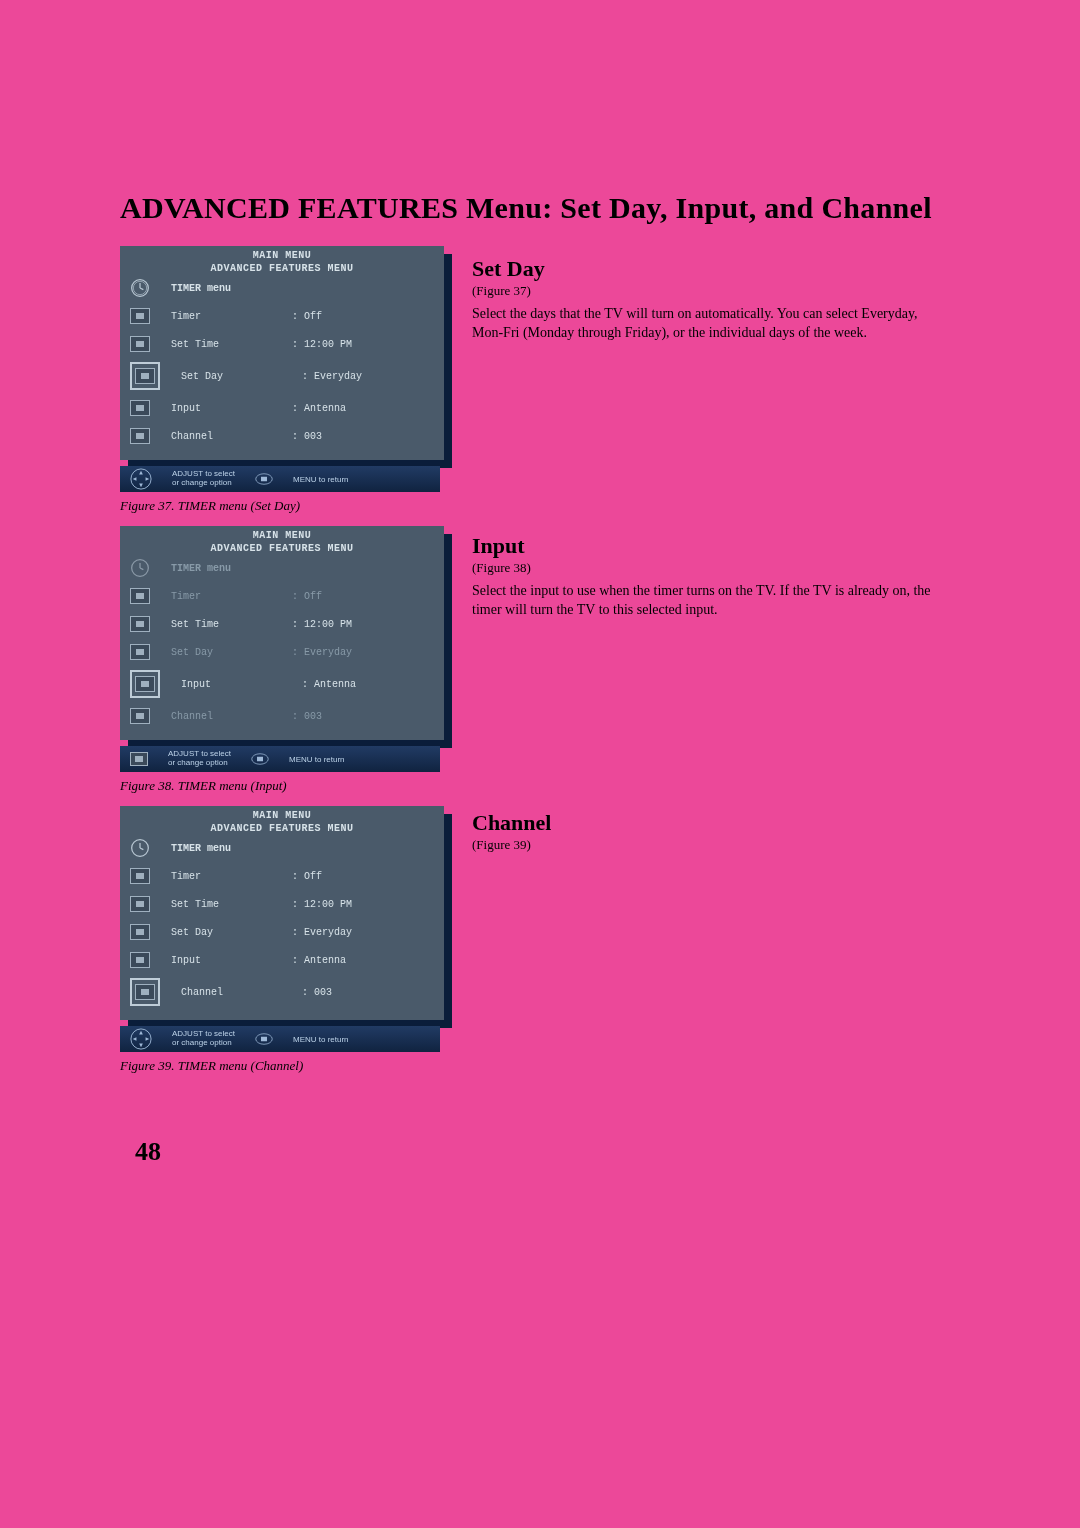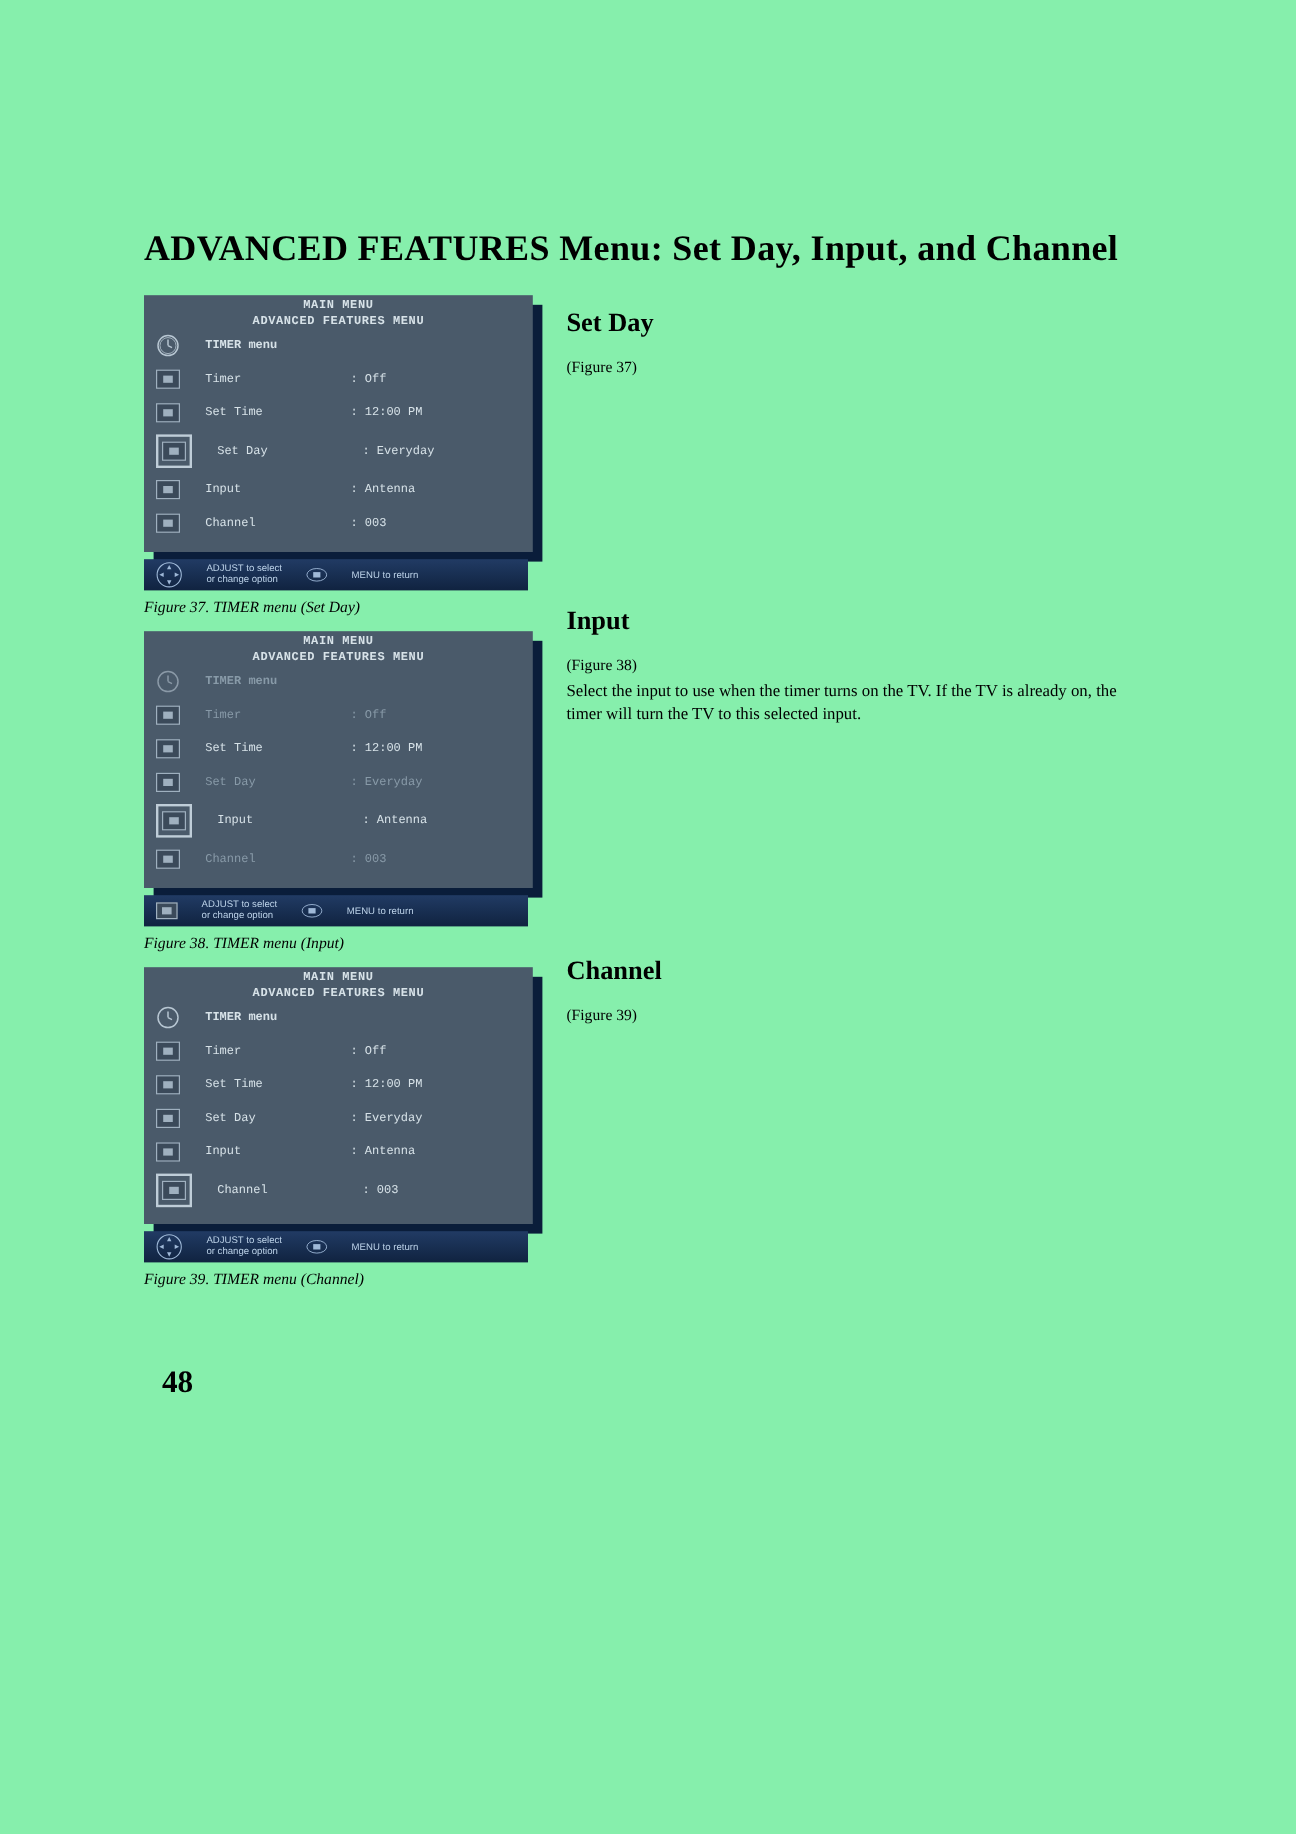--- a/index.html
+++ b/index.html
@@ -7,21 +7,21 @@
     padding: 0;
     background: #fff;
     font-family: Georgia, "Times New Roman", serif;
     color: #000;
     width: 1080px;
   }
   .page {
     position: relative;
     width: 1080px;
     height: 1528px;
-    background: #86efac;
+    background: #ec4899;
   }
   .content {
     position: absolute;
     left: 120px;
     top: 190px;
     width: 840px;
   }
   h1.page-title {
     font-family: "Adobe Caslon Pro", Georgia, serif;
     font-weight: 600;
@@ -147,21 +147,21 @@
   }
   .section-head {
     font-family: Georgia, serif;
     font-weight: 700;
     font-size: 22px;
     margin: 0;
   }
   .section-ref {
     font-family: Georgia, serif;
     font-size: 13px;
-    margin: 16px 0 6px 0;
+    margin: 1px 0 6px 0;
   }
   .section-body {
     font-family: Georgia, serif;
     font-size: 14px;
     line-height: 1.35;
     margin: 0;
   }
   .right-block { margin-bottom: 180px; }
   .page-num {
     position: absolute;
@@ -419,20 +419,21 @@
           <span>MENU to return</span>
         </div>
         <div class="caption">Figure 39.  TIMER menu (Channel)</div>
 
       </div>
 
       <div class="right-col">
         <div class="right-block" style="margin-top:10px;margin-bottom:190px">
           <h2 class="section-head">Set Day</h2>
           <p class="section-ref">(Figure 37)</p>
+          <p class="section-body">Select the days that the TV will turn on automatically.  You can select Everyday, Mon-Fri (Monday through Friday), or the individual days of the week.</p>
         </div>
         <div class="right-block" style="margin-bottom:190px">
           <h2 class="section-head">Input</h2>
           <p class="section-ref">(Figure 38)</p>
           <p class="section-body">Select the input to use when the timer turns on the TV.  If the TV is already on, the timer will turn the TV to this selected input.</p>
         </div>
         <div class="right-block">
           <h2 class="section-head">Channel</h2>
           <p class="section-ref">(Figure 39)</p>
         </div>

